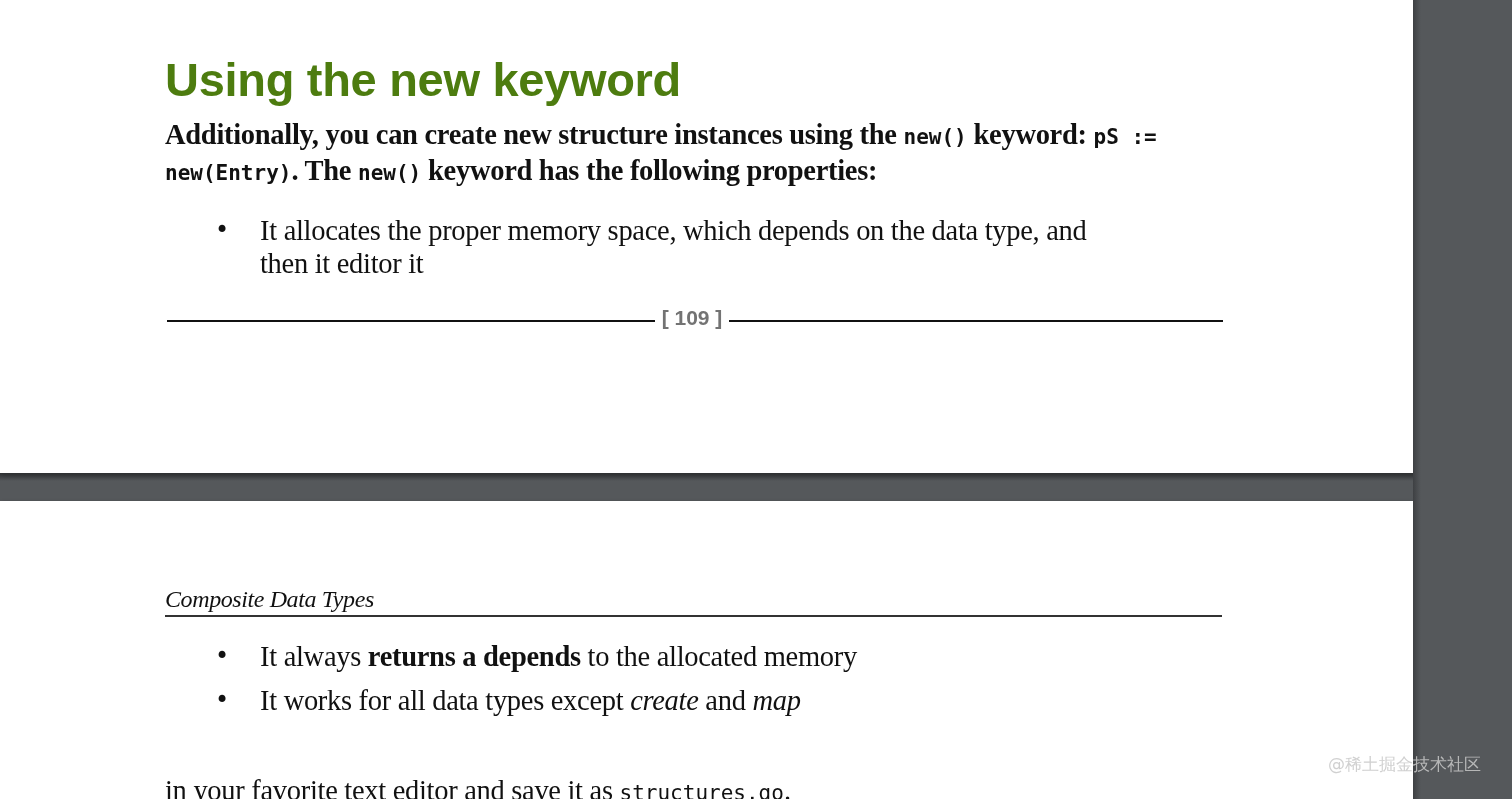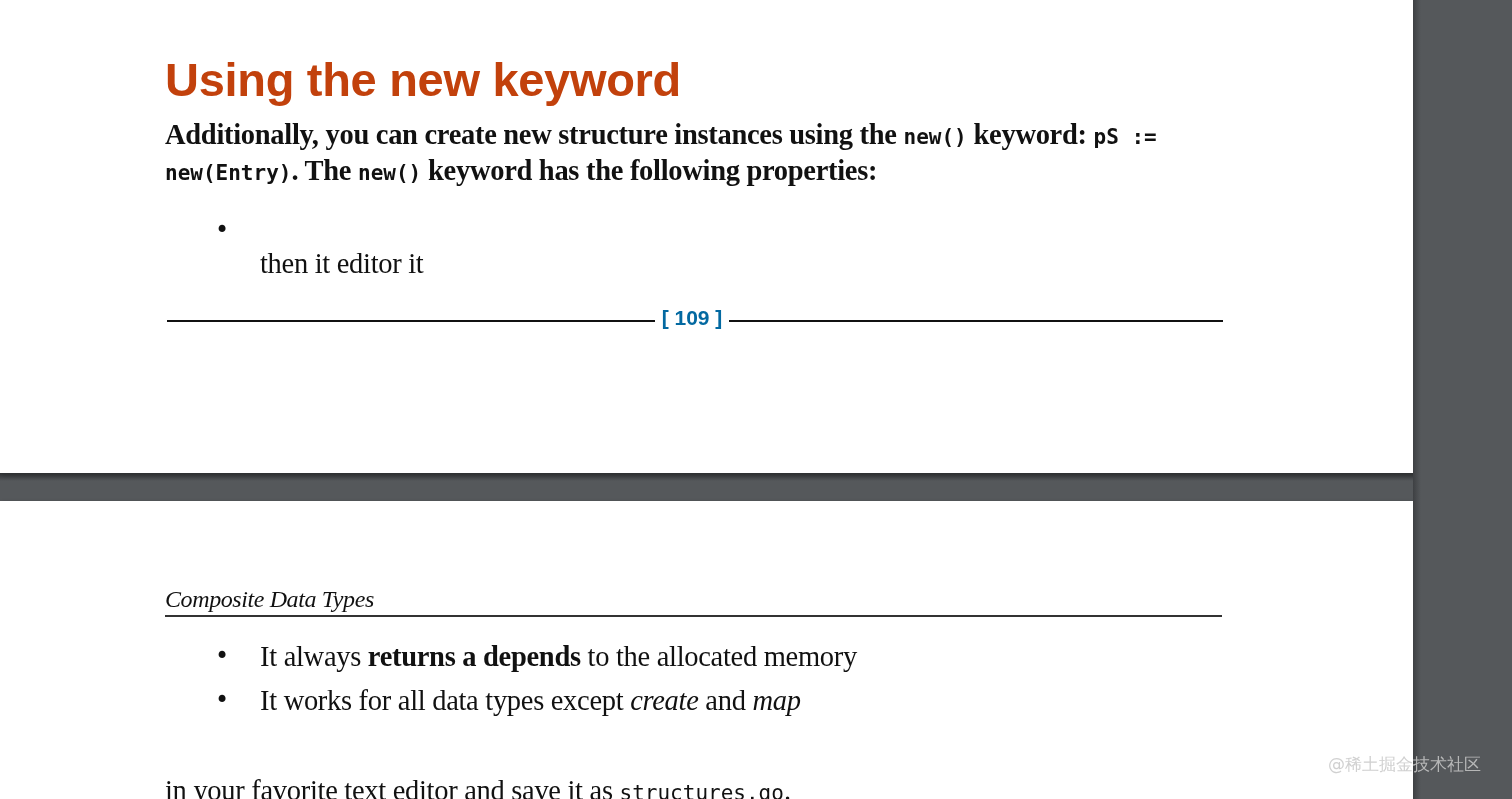--- a/index.html
+++ b/index.html
@@ -20,21 +20,21 @@
     position: absolute; left: 0; top: 473px; width: 1413px; height: 8px;
     background: linear-gradient(#2f3133, rgba(85,88,91,0));
   }
   .scroll-edge {
     position: absolute; left: 1413px; top: 0; width: 8px; height: 799px;
     background: linear-gradient(90deg, #3e4043, #55585b);
   }
   .heading {
     position: absolute; left: 165px; top: 52px; margin: 0;
     font-family: "Liberation Sans", "DejaVu Sans", sans-serif;
-    font-weight: bold; font-size: 47px; letter-spacing: -0.3px; color: #c2410c;
+    font-weight: bold; font-size: 47px; letter-spacing: -0.3px; color: #4d7c0f;
     white-space: nowrap;
   }
   .para {
     position: absolute; left: 165px; margin: 0; width: 1060px;
     font-size: 28.5px; line-height: 33px; color: #111; letter-spacing: -0.3px;
   }
   code, .code {
     font-family: "DejaVu Sans Mono", "Liberation Mono", monospace;
     font-size: 21px; letter-spacing: 0;
   }
@@ -44,21 +44,21 @@
     font-size: 28.5px; line-height: 33px; letter-spacing: -0.3px;
   }
   .bullet-dot {
     position: absolute; left: 50px; top: 0; font-size: 24px;
     font-family: "DejaVu Sans", sans-serif;
   }
   .footer-rule { position: absolute; top: 320px; height: 1.5px; background: #111; }
   .page-number {
     position: absolute; left: 657px; top: 306px; width: 70px; text-align: center;
     font-family: "Liberation Sans", "DejaVu Sans", sans-serif;
-    font-weight: bold; font-size: 21px; color: #0369a1;
+    font-weight: bold; font-size: 21px; color: #737373;
   }
   .running-header {
     position: absolute; left: 165px; top: 586px;
     font-style: italic; font-size: 24px; letter-spacing: -0.4px;
   }
   .header-rule { position: absolute; left: 165px; top: 615px; width: 1057px; height: 2px; background: #333; }
   .watermark {
     position: absolute; left: 1328px; top: 753px;
     font-family: "DejaVu Sans", sans-serif; font-size: 17px;
     color: rgba(200,200,200,0.85); white-space: nowrap;
@@ -70,21 +70,21 @@
 <div class="viewer">
 
   <div class="page page-top">
     <h1 class="heading">Using the new keyword</h1>
 
     <p class="para" style="top:118px;font-weight:bold;"><span>Additionally, you can create new structure instances using the </span><code>new()</code><span> keyword: </span><code>pS :=</code><br><code>new(Entry)</code><span>. The </span><code>new()</code><span> keyword has the following properties:</span></p>
 
     <ul class="bullet-list" style="top:214px;">
       <li class="bullet-item">
         <span class="bullet-dot">•</span>
-        <br>
+        <span>It allocates the proper memory space, which depends on the data type, and</span><br>
         <span>then it editor it</span>
       </li>
     </ul>
 
     <div class="footer-rule" style="left:167px; width:488px;"></div>
     <div class="page-number">[ 109 ]</div>
     <div class="footer-rule" style="left:729px; width:494px;"></div>
   </div>
 
   <div class="gap-shadow"></div>

